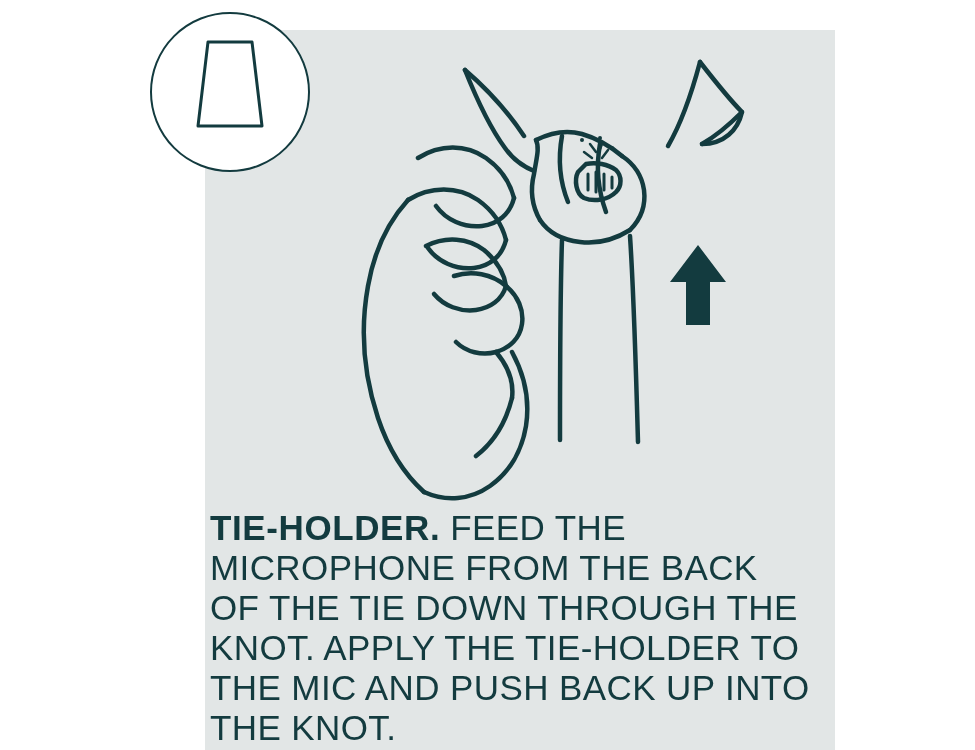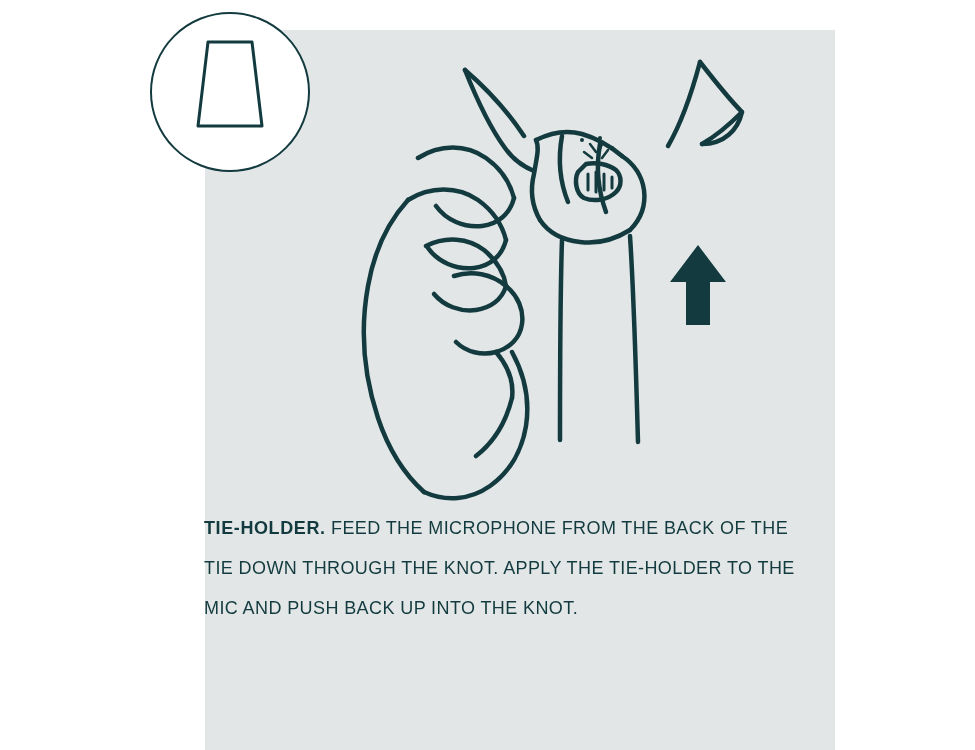--- a/index.html
+++ b/index.html
@@ -48,25 +48,25 @@
     left: 300px;
     top: 40px;
     width: 500px;
     height: 470px;
     z-index: 3;
   }
   .illustration svg { display: block; }
   
   .caption {
     position: absolute;
-    left: 204px;
+    left: 210px;
     top: 508px;
     width: 600px;
     color: #133b3f;
-    font-size: 18px;
+    font-size: 35px;
     line-height: 40px;
     letter-spacing: 0.4px;
     font-weight: 400;
   }
   .caption .lead {
     font-weight: bold;
     letter-spacing: 0.6px;
   }
 </style>
 </head>

